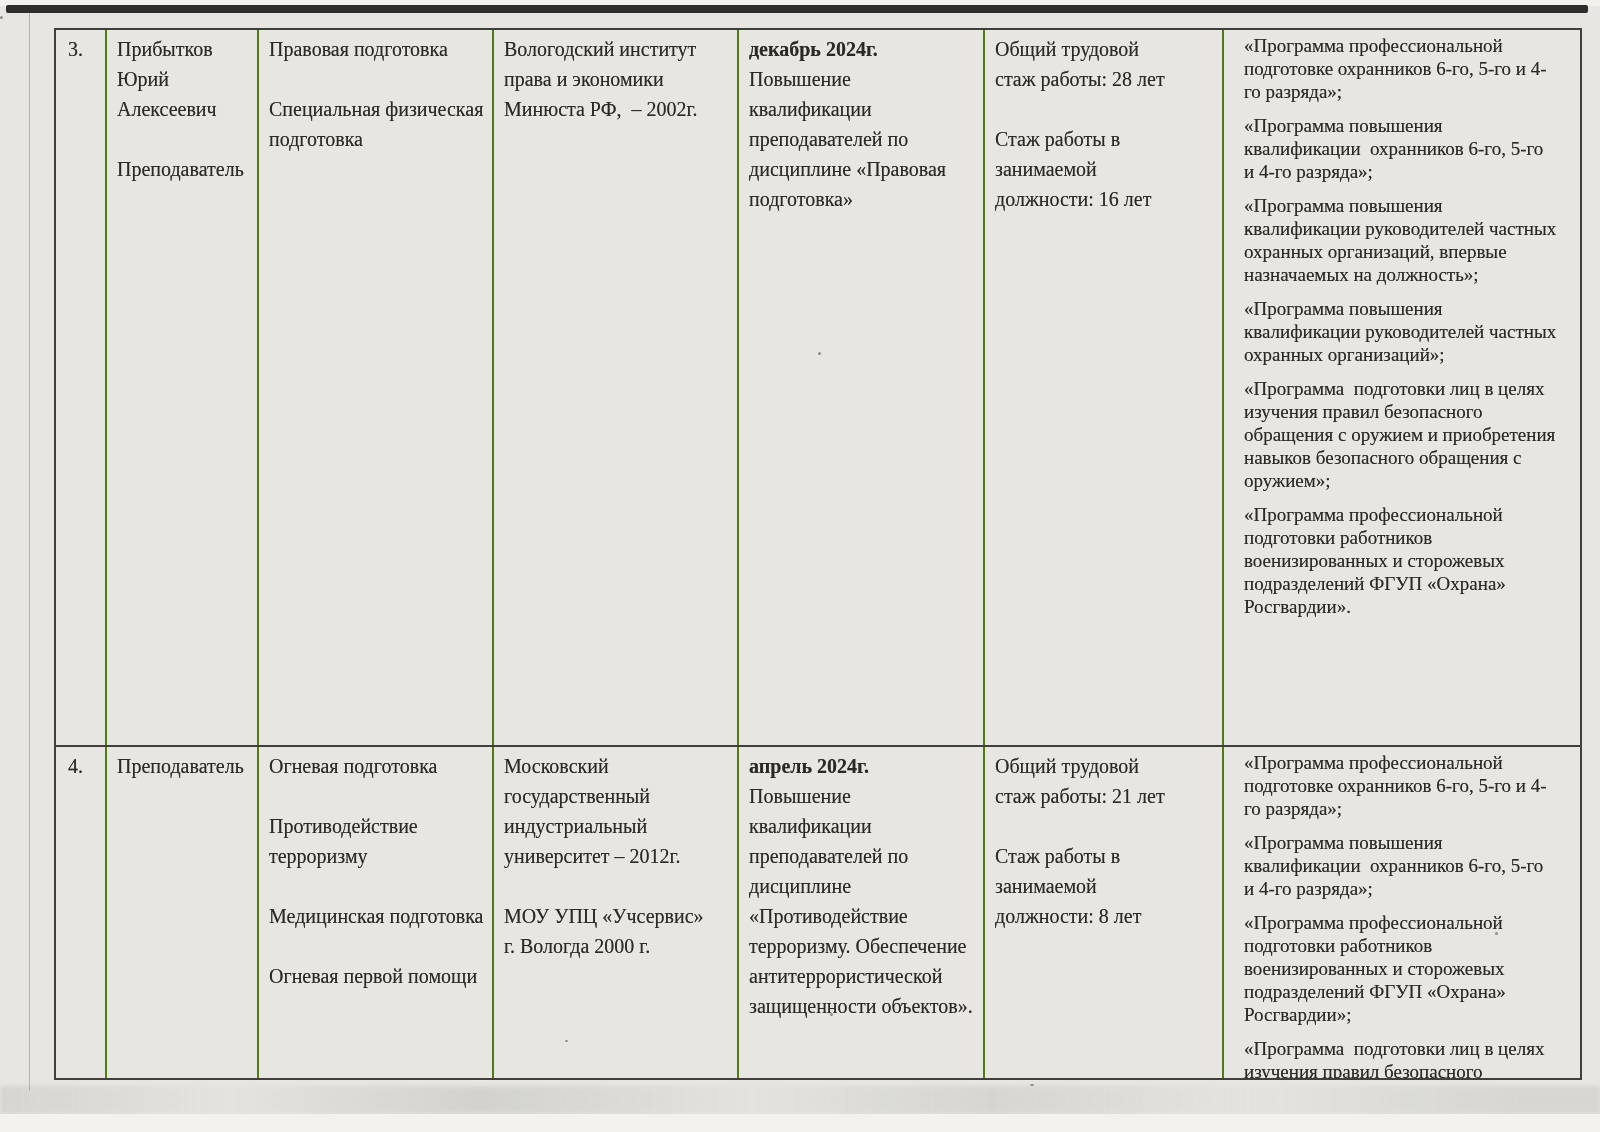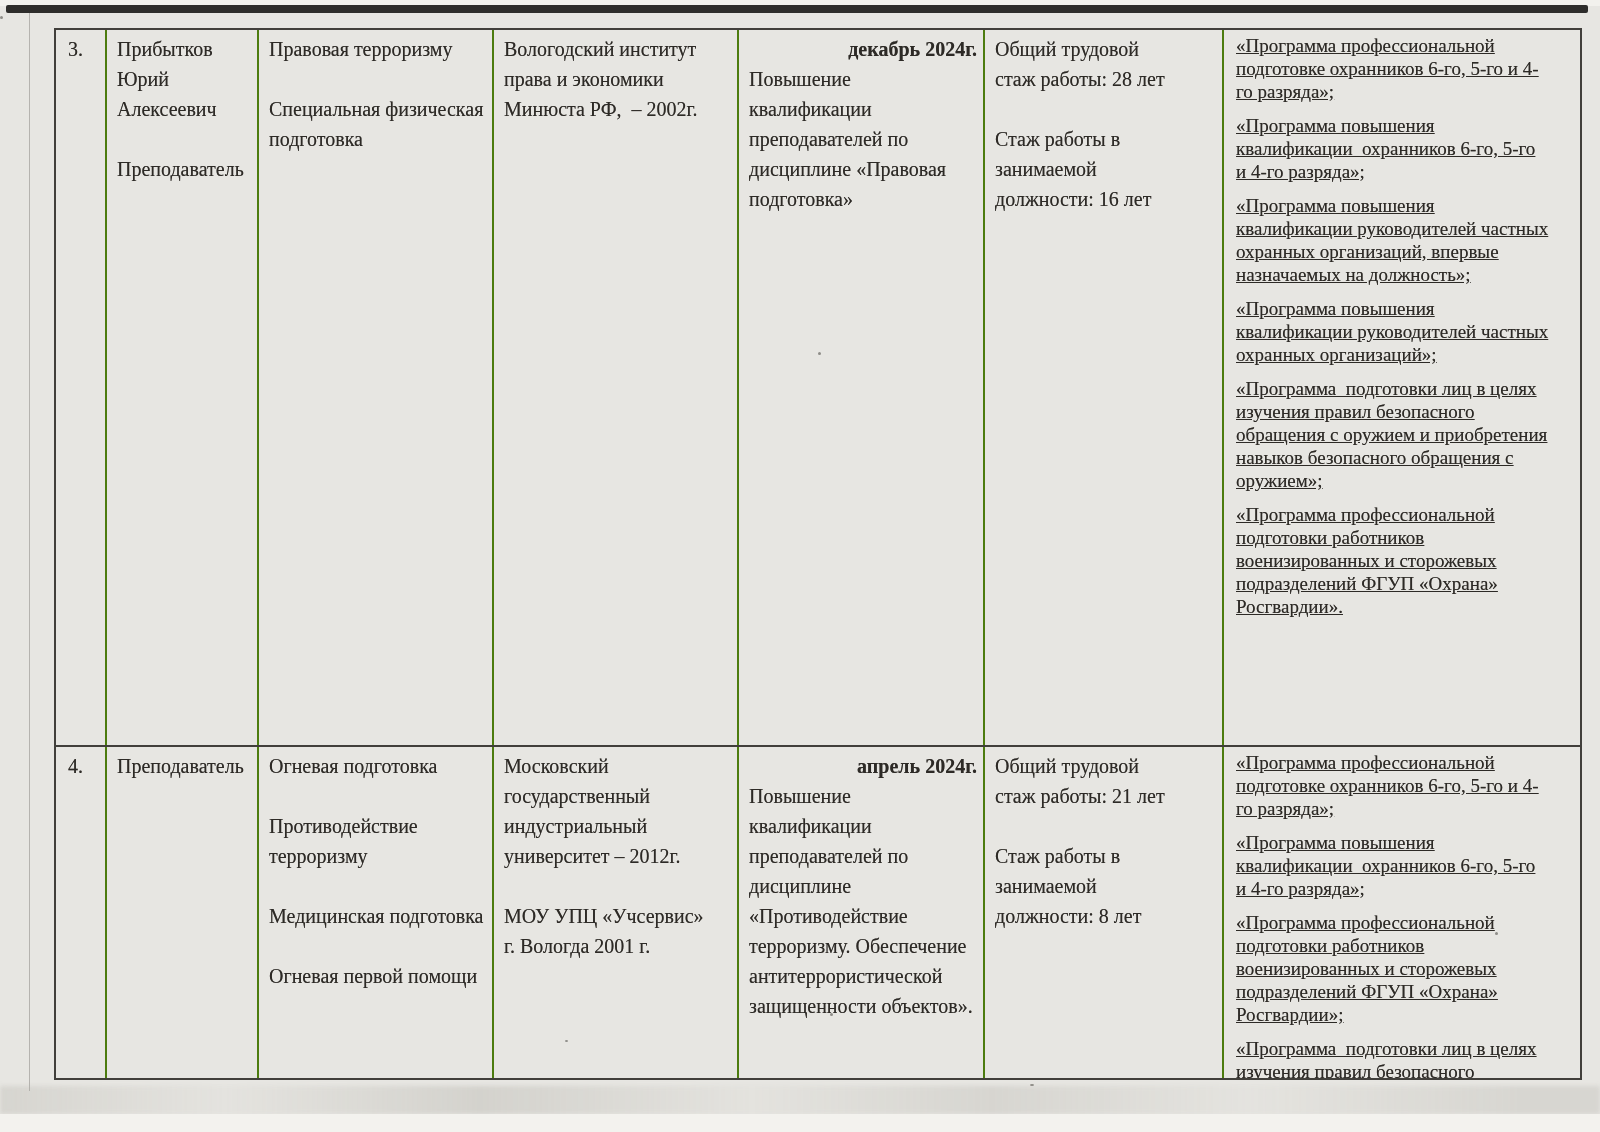--- a/index.html
+++ b/index.html
@@ -33,23 +33,23 @@
   .t-row.r1{height:333px;border-top:2px solid #413f3b;}
   .t-cell{
     box-sizing:border-box;border-left:2px solid #4d7c0f;
     padding:4px 6px 4px 10px;overflow:hidden;
     font-size:20px;line-height:30px;
     text-shadow:0 0 0.5px rgba(45,42,38,.55);
   }
   .t-cell:first-child{border-left:none;padding-left:12px;}
   .para{white-space:pre-wrap;margin:0 0 30px 0;}
   .para:last-child{margin-bottom:0;}
-  .cell-programs{font-size:19px;line-height:23px;padding-left:12px;text-decoration:underline;}
+  .cell-programs{font-size:19px;line-height:23px;padding-left:20px;}
   .cell-programs .para{margin-bottom:11px;}
-  .qual-date{font-weight:bold;white-space:pre-wrap;text-align:right;}
+  .qual-date{font-weight:bold;white-space:pre-wrap;}
   .qual-text{white-space:pre-wrap;font-family:Liberation Serif, serif;}
 </style>
 </head>
 <body>
 
 <div class="top-light-strip"></div>
 <div class="top-dark-band"></div>
 <div class="left-edge-line"></div>
 <div class="bottom-shadow-band"></div>
 <div class="bottom-light-strip"></div>
@@ -67,21 +67,21 @@
     <div class="t-cell">
       <div>3.</div>
     </div>
     <div class="t-cell">
         <div class="para">Прибытков
 Юрий
 Алексеевич</div>
         <div class="para">Преподаватель</div>
       </div>
     <div class="t-cell">
-        <div class="para">Правовая терроризму</div>
+        <div class="para">Правовая подготовка</div>
         <div class="para">Специальная физическая
 подготовка</div>
       </div>
     <div class="t-cell">
         <div class="para">Вологодский институт
 права и экономики
 Минюста РФ,  – 2002г.</div>
       </div>
     <div class="t-cell">
       <div class="qual-date">декабрь 2024г.</div>
@@ -136,21 +136,21 @@
 терроризму</div>
         <div class="para">Медицинская подготовка</div>
         <div class="para">Огневая первой помощи</div>
       </div>
     <div class="t-cell">
         <div class="para">Московский
 государственный
 индустриальный
 университет – 2012г.</div>
         <div class="para">МОУ УПЦ «Учсервис»
-г. Вологда 2001 г.</div>
+г. Вологда 2000 г.</div>
       </div>
     <div class="t-cell">
       <div class="qual-date">апрель 2024г.</div>
       <div class="qual-text">Повышение квалификации
 преподавателей по
 дисциплине
 «Противодействие
 терроризму. Обеспечение
 антитеррористической
 защищенности объектов».</div>

